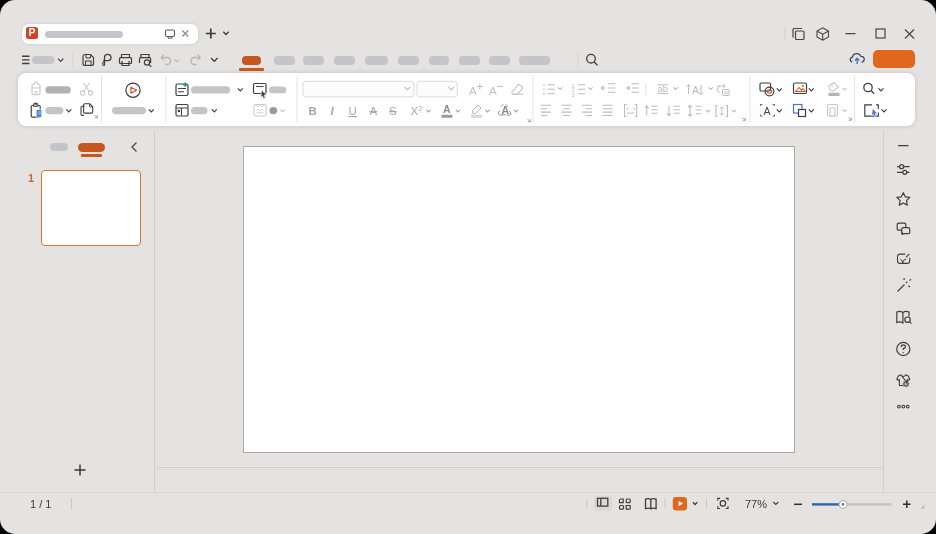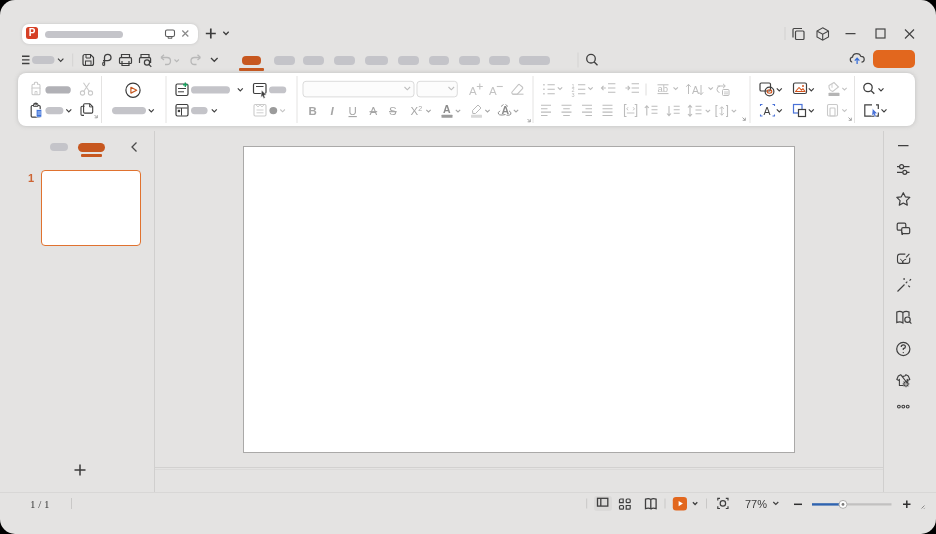--- a/index.html
+++ b/index.html
@@ -420,21 +420,21 @@
       <circle cx="906" cy="380.4" r="0.7" fill="#3f3f3f" stroke="none"></circle>
       <path d="M906 377.8 L906 377 M906 383 L906 383.8 M903.4 380.4 L902.6 380.4 M908.6 380.4 L909.4 380.4 M904.2 378.6 L903.6 378 M907.8 382.2 L908.4 382.8 M904.2 382.2 L903.6 382.8 M907.8 378.6 L908.4 378" stroke-width="0.8"></path>
       </g>
 
       <circle cx="898.9" cy="406.6" r="1.4" stroke-width="1.1"></circle>
       <circle cx="903.3" cy="406.6" r="1.4" stroke-width="1.1"></circle>
       <circle cx="907.7" cy="406.6" r="1.4" stroke-width="1.1"></circle>
     </g>
   </svg>
 
-  <div class="abs" style="left:30px;top:497.5px;font-size:11px;color:#3c3c3c;font-family:Liberation Serif, serif;">1 / 1</div>
+  <div class="abs" style="left:30px;top:497.5px;font-size:11px;color:#3c3c3c;">1 / 1</div>
   <div class="abs" style="left:71px;top:498px;width:1px;height:11px;background:#c9c8c7;"></div>
   <div class="abs" style="left:593.5px;top:495.5px;width:18.5px;height:15.5px;background:#dbdad9;border-radius:3px;"></div>
   <svg width="360" height="30" viewBox="576 489 360 30" style="left:576px;top:489px;">
     <line x1="586.7" y1="498.5" x2="586.7" y2="508.5" stroke="#c9c8c7" stroke-width="1"></line>
 
     <g stroke="#3f3f3f" fill="none" stroke-width="1.3">
       <rect x="597.5" y="498.3" width="10.3" height="7.8"></rect>
       <line x1="600.8" y1="498.3" x2="600.8" y2="506.1"></line>
     </g>
 

